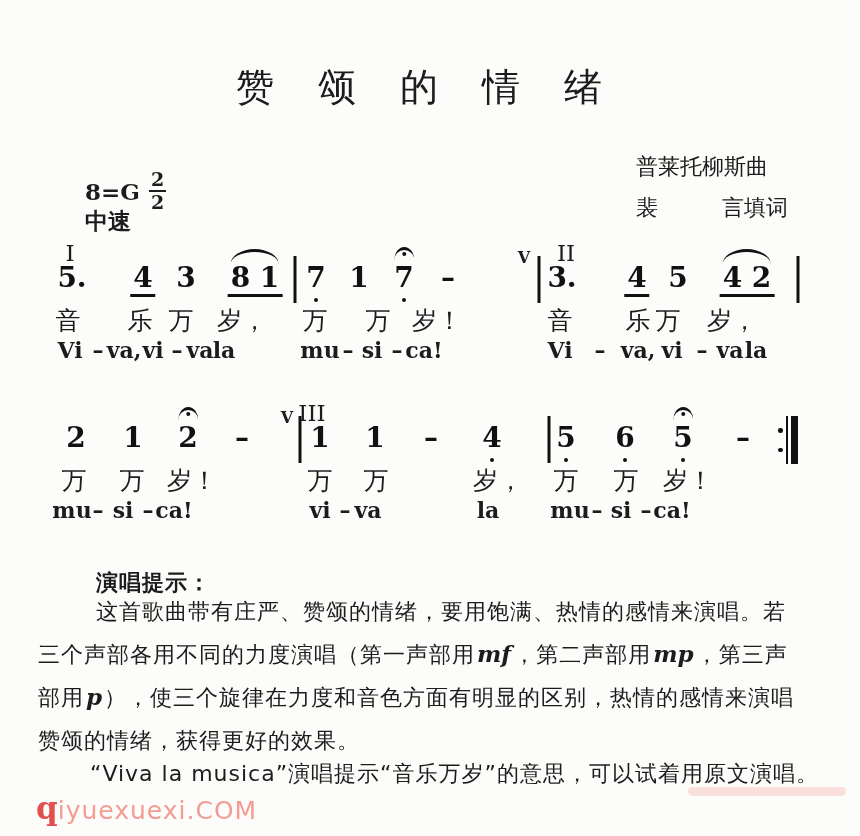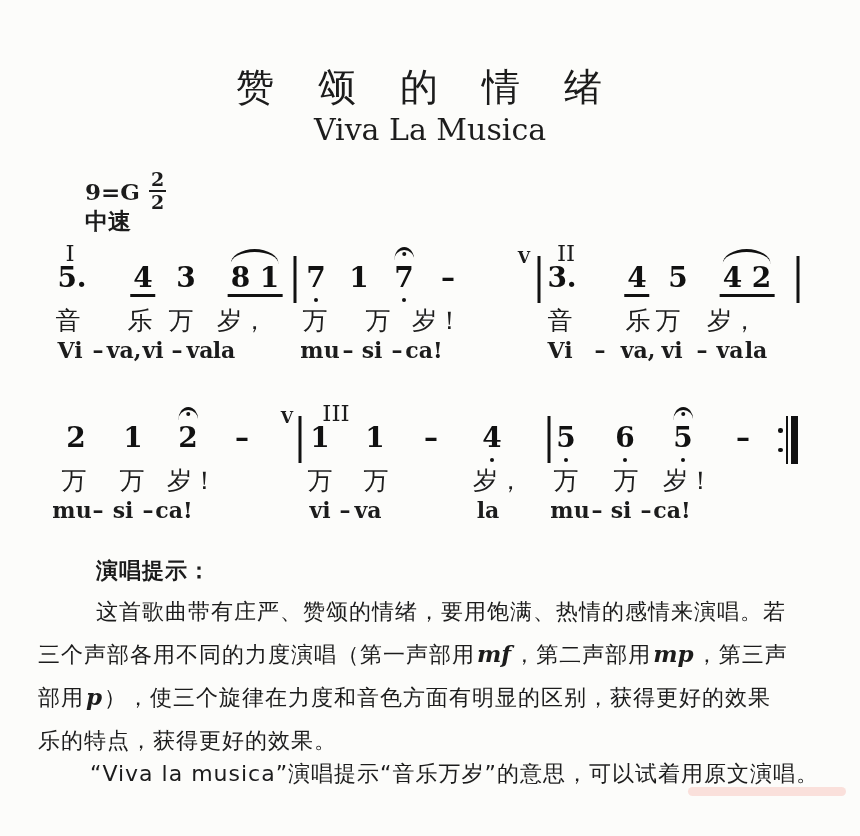--- a/index.html
+++ b/index.html
@@ -49,48 +49,54 @@
        border-radius:50%;background:#111;}
   .rd::before{top:2px;} .rd::after{bottom:2px;}
   .rthin{width:2.5px;height:48px;background:#111;}
   .rthick{width:7px;height:48px;background:#111;}
   .cy{position:absolute;top:66px;transform:translateX(-50%);font-size:25px;white-space:nowrap;}
   .ey{position:absolute;top:99px;transform:translateX(-50%);white-space:nowrap;
       font-family:"DejaVu Serif","Liberation Serif",serif;font-weight:bold;font-size:22px;}
 
   
   .tl{position:absolute;font-size:22px;letter-spacing:1px;white-space:nowrap;}
-  .th{font-weight:bold;}
+  .th{font-weight:bold;margin-top:12px;}
   .dyn{font-family:"DejaVu Serif","Liberation Serif",serif;font-style:italic;font-weight:bold;
        font-size:23px;padding:0 2px;letter-spacing:0;}
 
   
   .wm{position:absolute;left:36px;top:790px;white-space:nowrap;}
   .wmq{font-family:"DejaVu Serif",serif;font-weight:bold;font-size:31px;color:#e14f4e;}
   .wmr{font-size:25px;color:#f49b93;letter-spacing:1px;}
   .smudge{position:absolute;left:688px;top:787px;width:158px;height:9px;border-radius:5px;
           background:rgba(244,158,150,0.3);}
 </style>
 </head>
 <body>
 
 <div class="page">
 
   <div class="title">赞颂的情绪</div>
-  <div class="subtitle">Viva La Musica</div>
 
   <div class="keyblock">
-    <span>9=G</span>
+    <span>8=G</span>
     <span class="meter">
       <span class="mtop">2</span>
       <span class="mbot">2</span>
     </span>
   </div>
   <div class="tempo">中速</div>
 
+  <div class="credits">
+    <div>普莱托柳斯曲</div>
+    <div class="row2">
+      <span>裴</span>
+      <span>言填词</span>
+    </div>
+  </div>
 
   <div class="sys" style="top:238px">
     <span class="vlab" style="left:70px">I</span>
     <span class="vlab" style="left:566px">II</span>
 
     <span class="note" style="left:72px"><b class="dg">5.</b></span>
     <span class="note" style="left:143px"><b class="dg u">4</b></span>
     <span class="note" style="left:186px"><b class="dg">3</b></span>
     <span class="note" style="left:255px"><i class="slur"></i><b class="dg u">8 1</b></span>
     <span class="bar" style="left:295px"></span>
@@ -133,21 +139,21 @@
     <span class="ey" style="left:560px">Vi</span>
     <span class="ey" style="left:600px">–</span>
     <span class="ey" style="left:638px">va,</span>
     <span class="ey" style="left:672px">vi</span>
     <span class="ey" style="left:702px">–</span>
     <span class="ey" style="left:730px">va</span>
     <span class="ey" style="left:756px">la</span>
   </div>
 
   <div class="sys" style="top:398px">
-    <span class="vlab" style="left:336px">III</span>
+    <span class="vlab" style="left:312px">III</span>
 
     <span class="note" style="left:76px"><b class="dg">2</b></span>
     <span class="note" style="left:133px"><b class="dg">1</b></span>
     <span class="note" style="left:188px"><i class="fer"></i><b class="dg">2</b></span>
     <span class="note" style="left:242px"><b class="dg">–</b></span>
     <span class="breath" style="left:287px">V</span>
     <span class="bar" style="left:300px"></span>
     <span class="note" style="left:320px"><b class="dg">1</b></span>
     <span class="note" style="left:375px"><b class="dg">1</b></span>
     <span class="note" style="left:431px"><b class="dg">–</b></span>
@@ -185,19 +191,22 @@
     <span class="ey" style="left:570px">mu</span>
     <span class="ey" style="left:597px">–</span>
     <span class="ey" style="left:621px">si</span>
     <span class="ey" style="left:646px">–</span>
     <span class="ey" style="left:672px">ca!</span>
   </div>
 
   <div class="tl th" style="left:96px;top:556px">演唱提示：</div>
   <div class="tl" style="left:38px;top:640px"><span>三个声部各用不同的力度演唱（第一声部用</span><i class="dyn">mf</i><span>，第二声部用</span><i class="dyn">mp</i><span>，第三声</span></div>
   <div class="tl" style="left:96px;top:597px">这首歌曲带有庄严、赞颂的情绪，要用饱满、热情的感情来演唱。若</div>
-  <div class="tl" style="left:38px;top:683px"><span>部用</span><i class="dyn">p</i><span>），使三个旋律在力度和音色方面有明显的区别，获得更好的效果</span></div>
-  <div class="tl" style="left:38px;top:726px">乐的特点，获得更好的效果。</div>
+  <div class="tl" style="left:38px;top:683px"><span>部用</span><i class="dyn">p</i><span>），使三个旋律在力度和音色方面有明显的区别，热情的感情来演唱</span></div>
+  <div class="tl" style="left:38px;top:726px">赞颂的情绪，获得更好的效果。</div>
   <div class="tl" style="left:90px;top:759px">“Viva la musica”演唱提示“音乐万岁”的意思，可以试着用原文演唱。</div>
 
+  <div class="wm">
+    <b class="wmq">q</b><span class="wmr">iyuexuexi.COM</span>
+  </div>
   <div class="smudge"></div>
 
 </div>
 
 </body></html>

